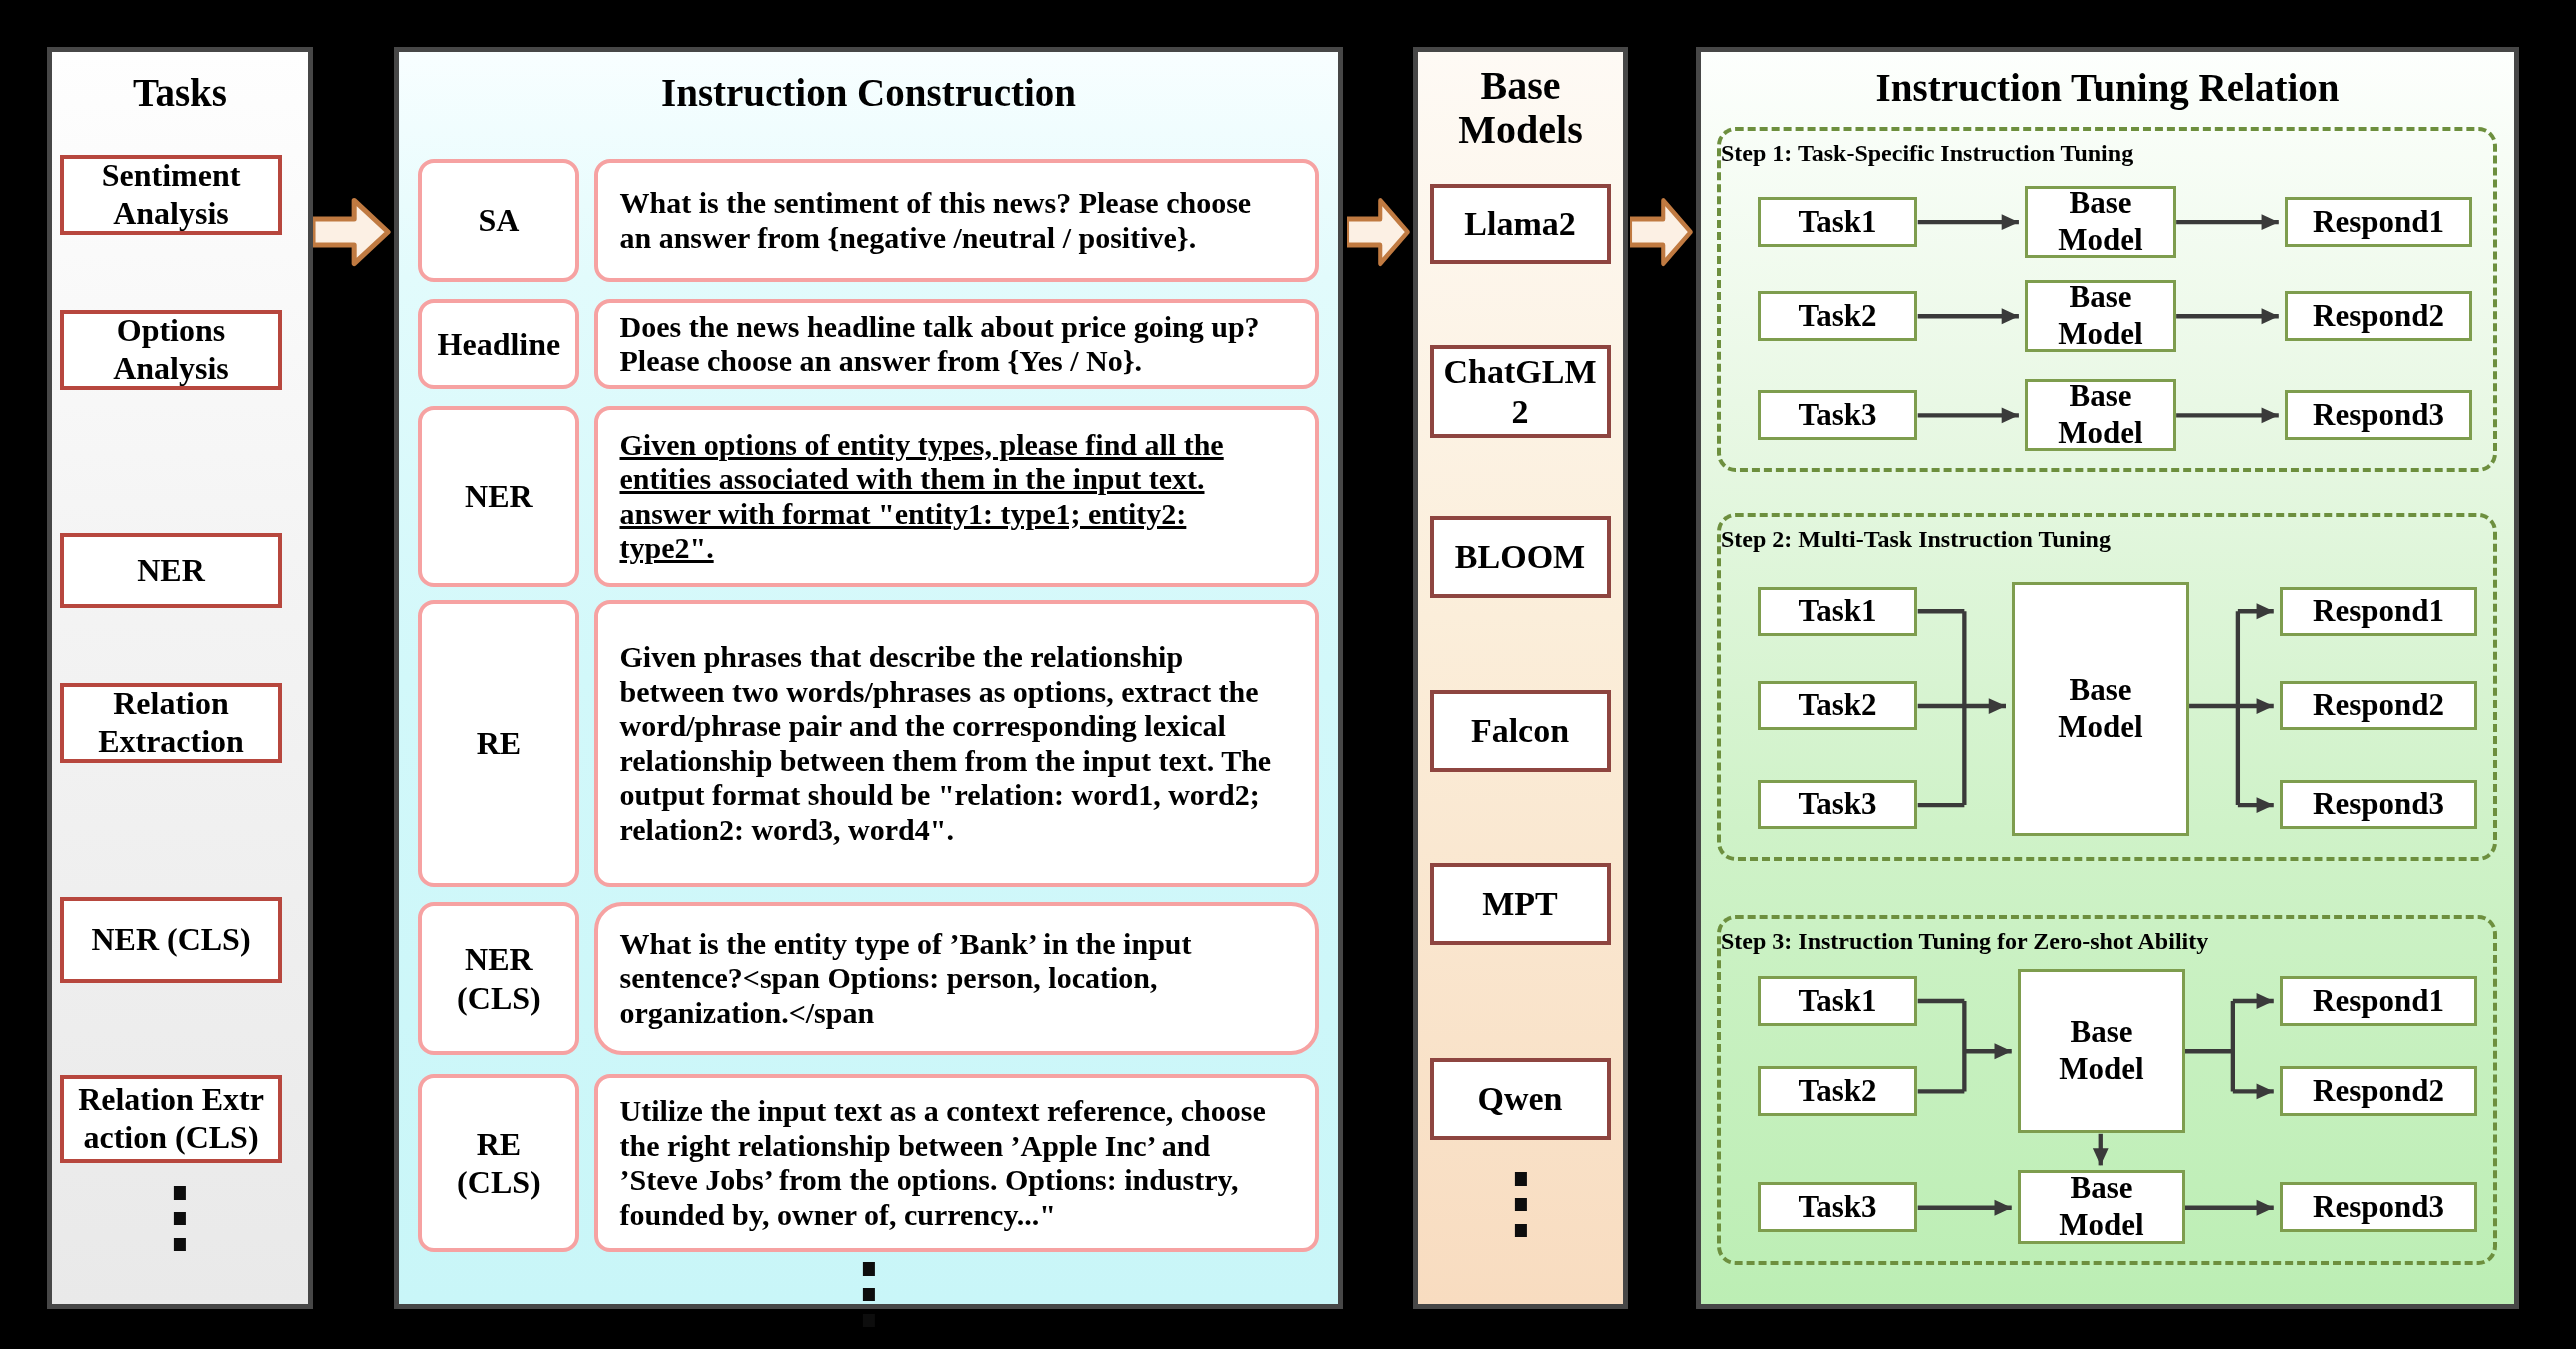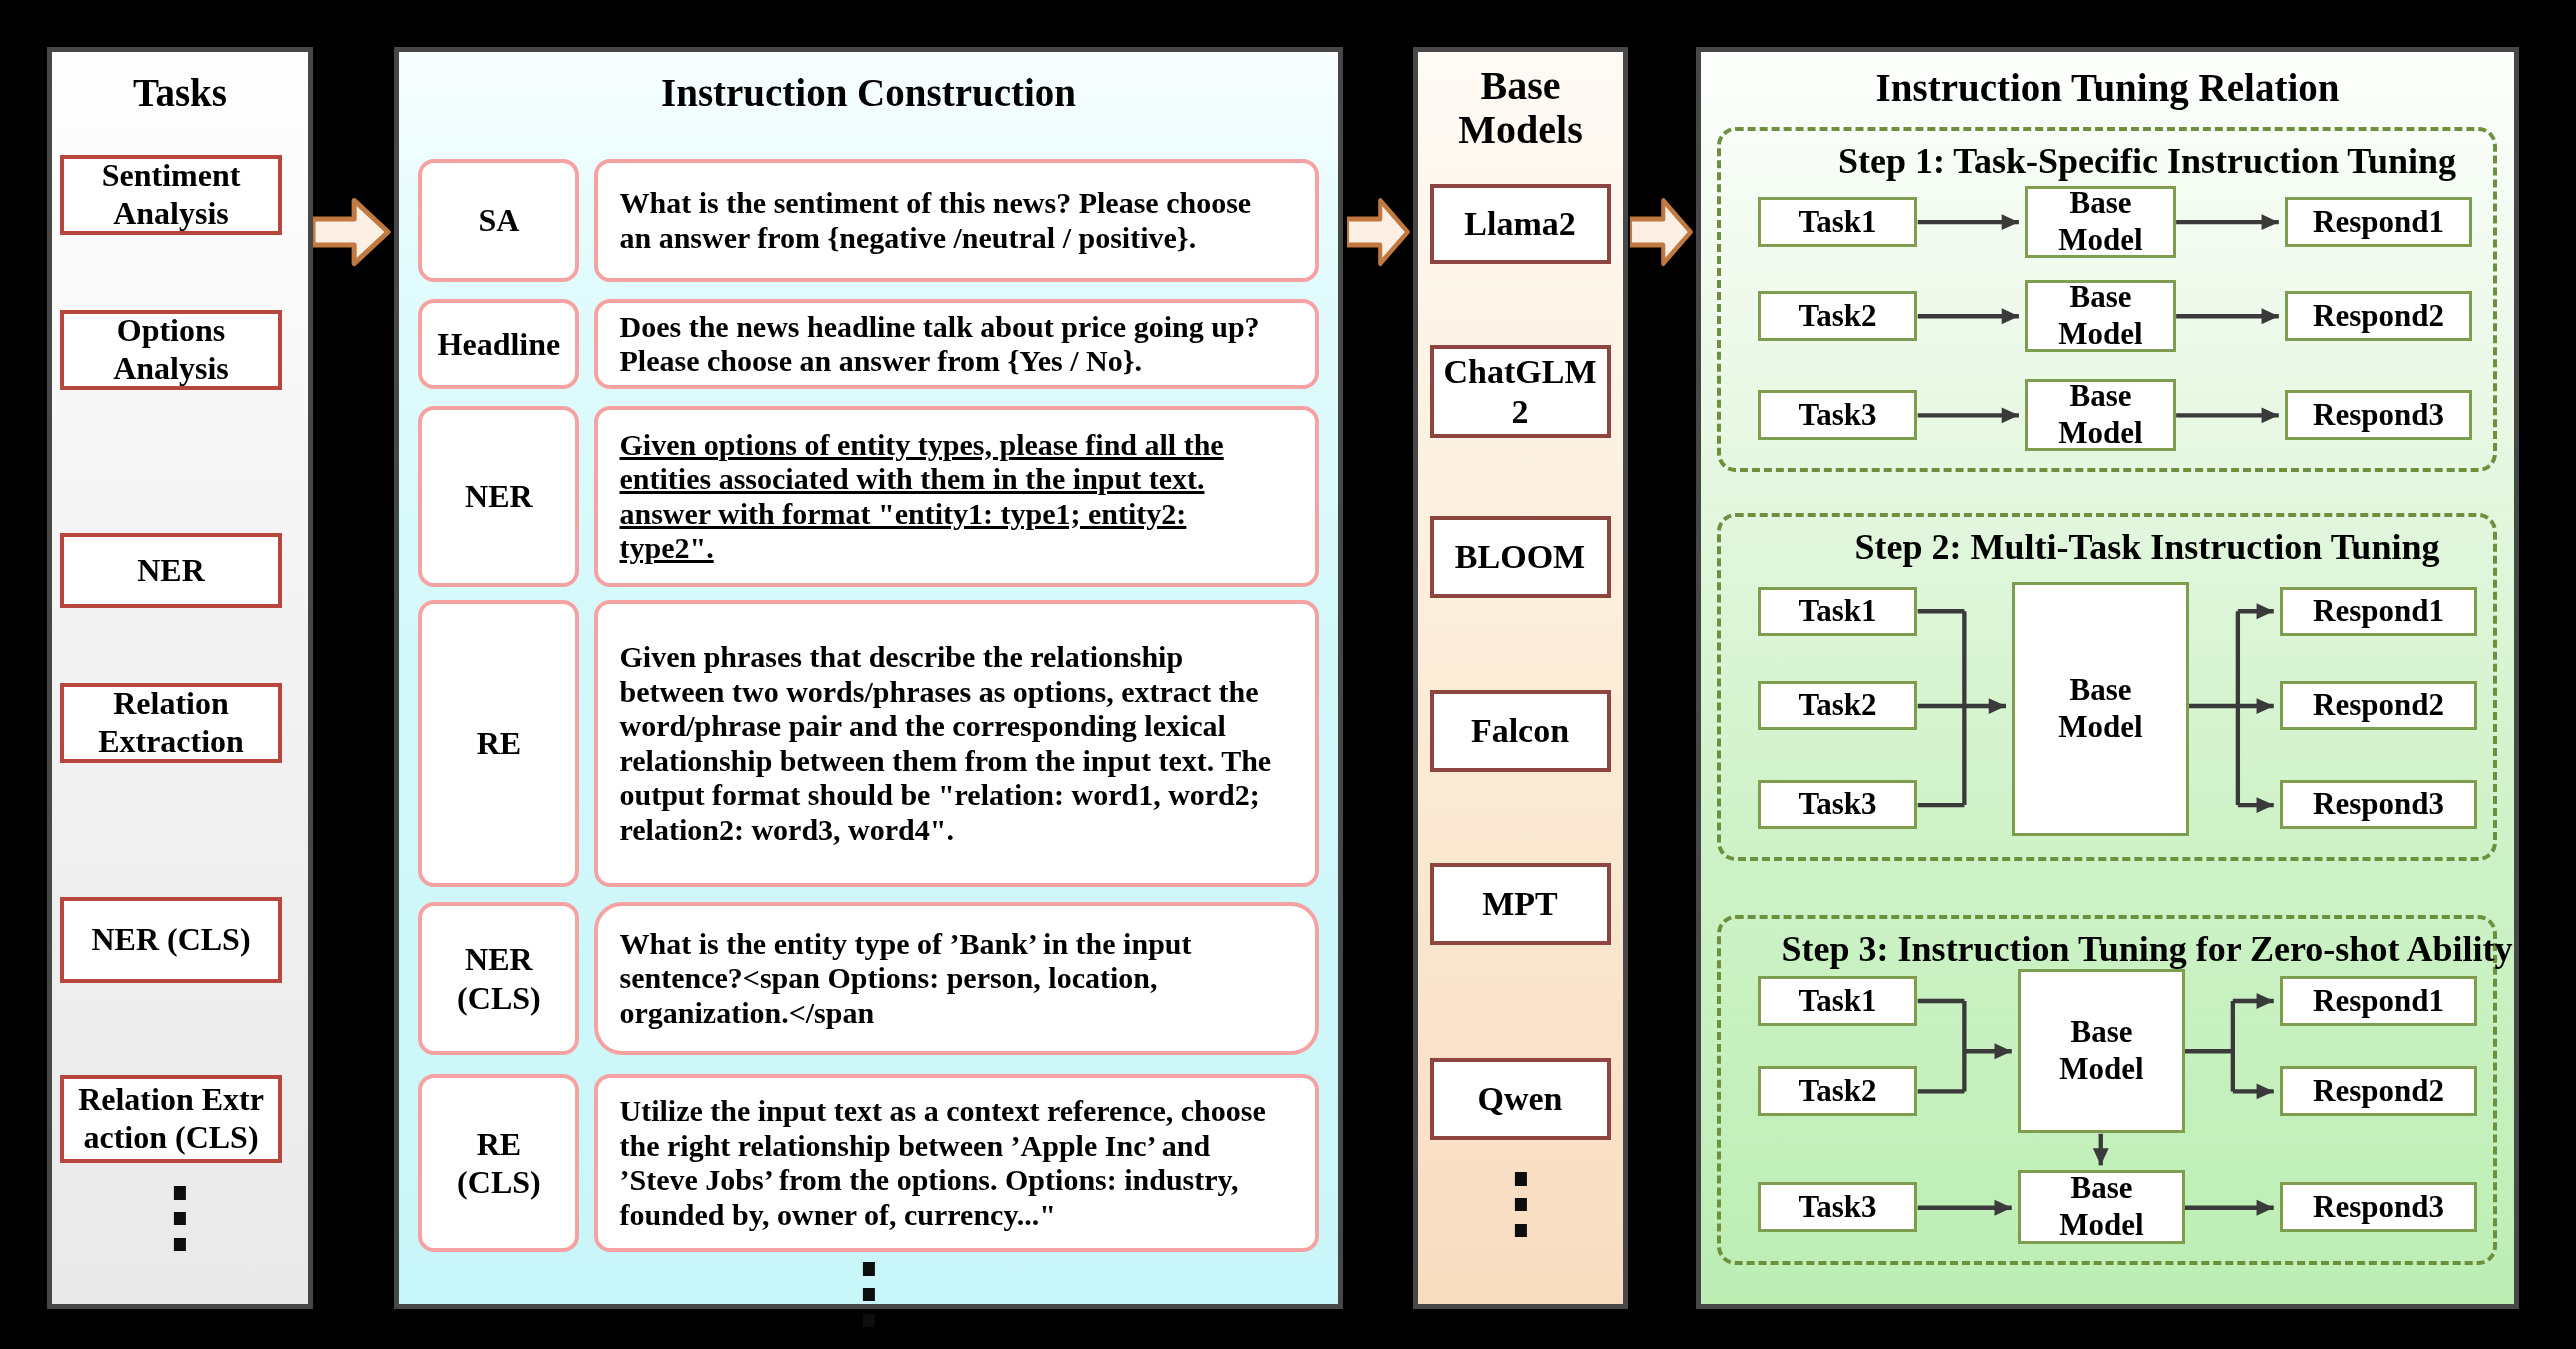--- a/index.html
+++ b/index.html
@@ -27,21 +27,21 @@
             border-radius:16px;background:#fff;display:flex;align-items:center;justify-content:center;
             text-align:center;font-size:32px;line-height:1.2;white-space:pre-line;}
   .ic-text{position:absolute;left:195px;width:725px;box-sizing:border-box;border:4.3px solid #f6a2a2;
            border-radius:16px;background:#fff;display:flex;flex-direction:column;justify-content:center;
            padding:4.3px 43px 4.3px 21.5px;font-size:30px;line-height:1.15;text-align:left;}
   .base-box{position:absolute;left:11.5px;width:181px;box-sizing:border-box;border:4.3px solid #8e4540;
             background:#fff;display:flex;align-items:center;justify-content:center;text-align:center;
             font-size:34px;line-height:1.15;white-space:pre-line;}
   .step{position:absolute;left:16px;width:780px;box-sizing:border-box;border:4.3px dashed #6d8f3e;
         border-radius:18.7px;}
-  .step-title{position:absolute;top:8.6px;left:0;width:100%;text-align:center;font-size:36px;margin-left:40px;}
+  .step-title{position:absolute;top:8.6px;left:0;width:100%;font-size:24px;}
   .node{position:absolute;box-sizing:border-box;border:3.6px solid #7e9d4e;background:#fff;
         display:flex;align-items:center;justify-content:center;text-align:center;
         font-size:31px;line-height:1.18;}
   .node.model{padding:0 21.5px;}
   .conn{position:absolute;left:0;top:0;pointer-events:none;}
   .vdots{position:absolute;left:50%;transform:translateX(-50%);display:flex;flex-direction:column;gap:12.2px;}
   .vdots span{width:12.2px;height:13.6px;background:#0d0d0d;}
   .block-arrow{position:absolute;}
 </style>
 </head>

